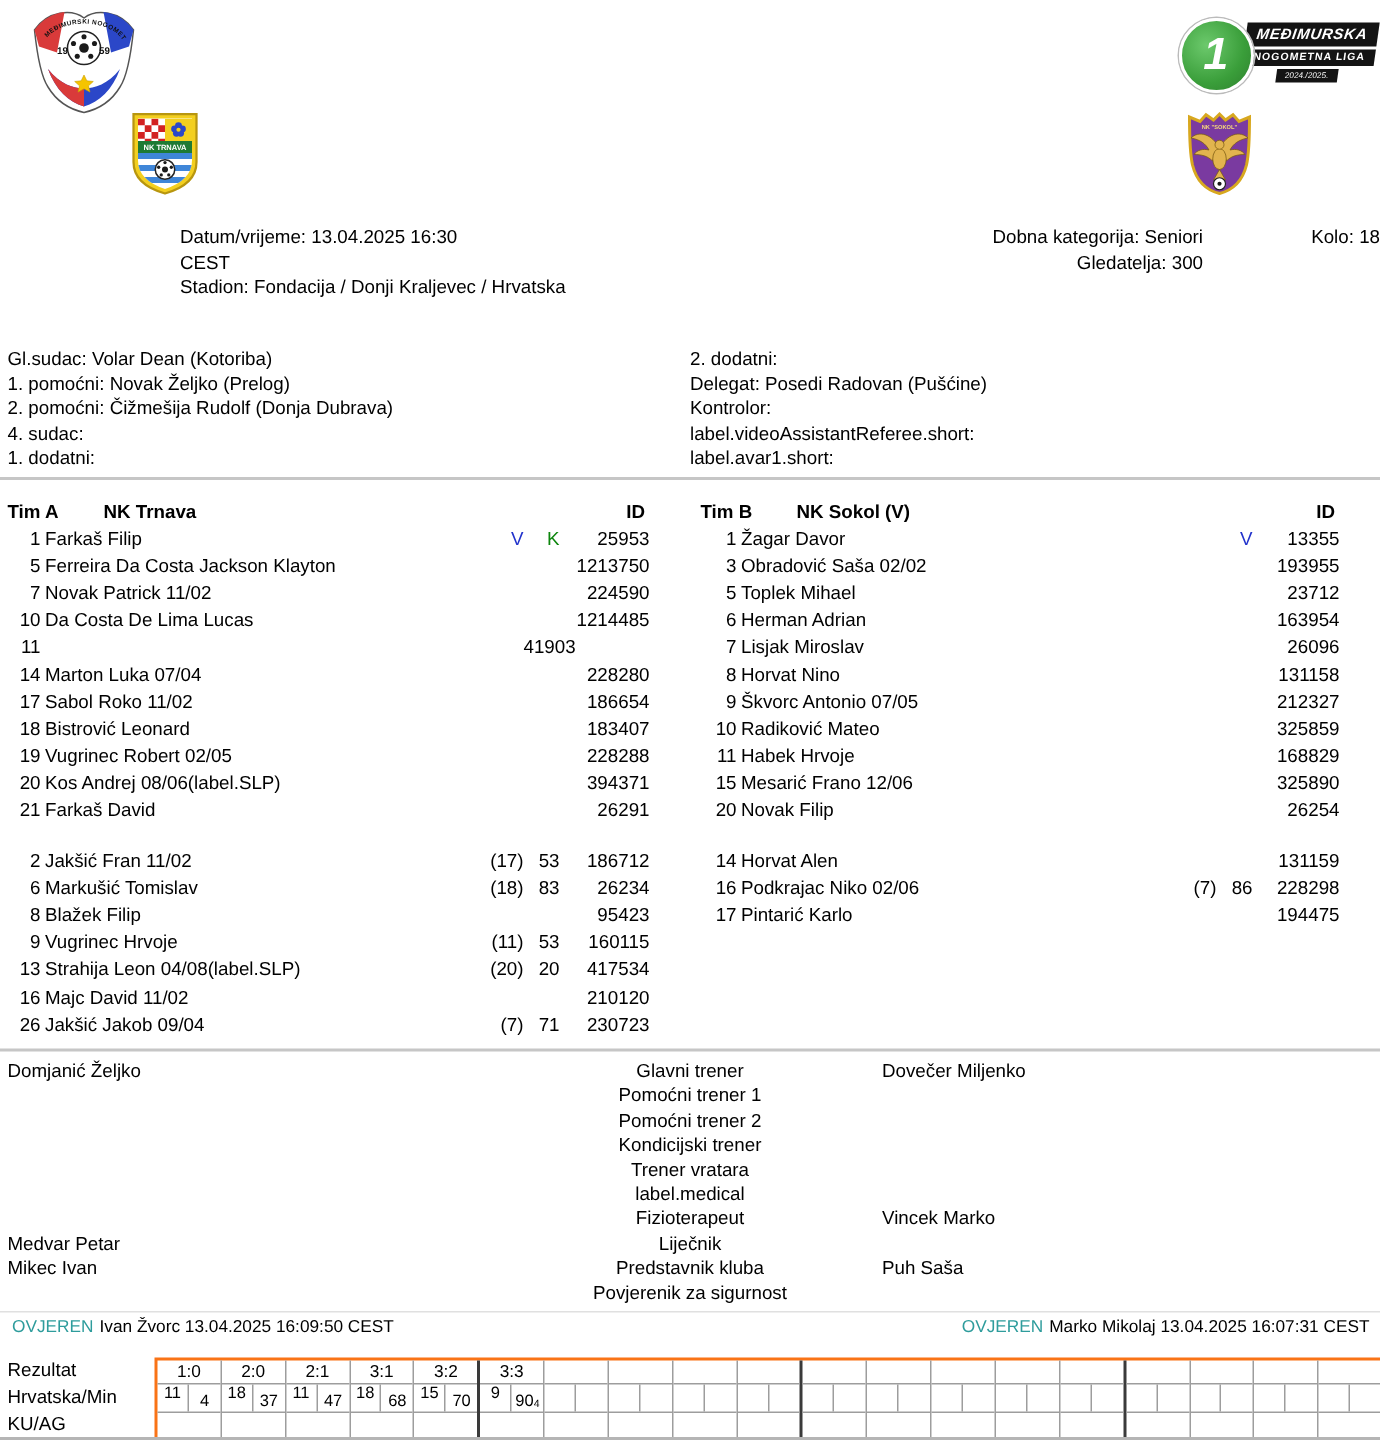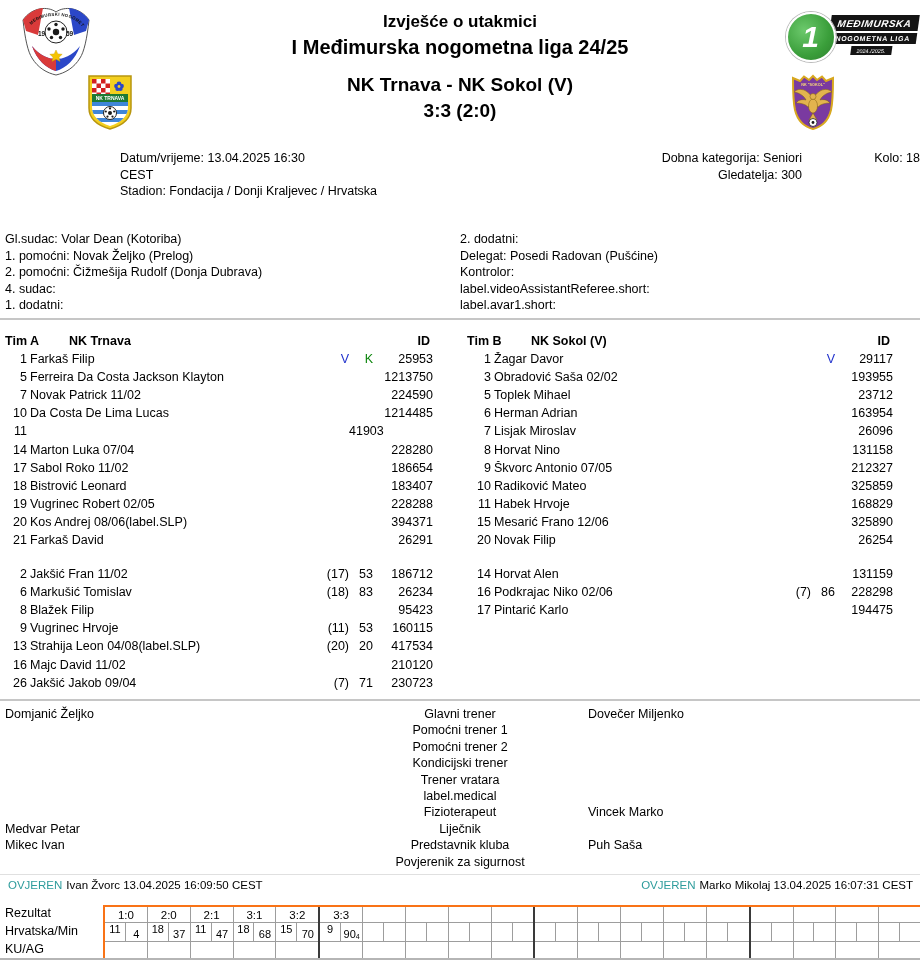--- a/index.html
+++ b/index.html
@@ -144,26 +144,20 @@
     <text x="23" y="26" font-size="5" font-weight="bold" fill="#fff" text-anchor="middle">NK TRNAVA</text>
     <circle cx="23" cy="39" r="6.5" fill="#fff" stroke="#222"></circle>
     <circle cx="23" cy="39" r="2" fill="#1a1a1a"></circle>
     <circle cx="23" cy="34.4" r="1.1" fill="#1a1a1a"></circle>
     <circle cx="18.8" cy="37.5" r="1.1" fill="#1a1a1a"></circle>
     <circle cx="27.2" cy="37.5" r="1.1" fill="#1a1a1a"></circle>
     <circle cx="20.5" cy="42.6" r="1.1" fill="#1a1a1a"></circle>
     <circle cx="25.5" cy="42.6" r="1.1" fill="#1a1a1a"></circle>
   </svg>
 
-  <div class="abs titles">
-    <div class="t1">Izvješće o utakmici</div>
-    <div class="t2">I Međimurska nogometna liga 24/25</div>
-    <div class="t3">NK Trnava - NK Sokol (V)</div>
-    <div class="t4">3:3 (2:0)</div>
-  </div>
 
   <div class="abs league-logo">
     <div class="ll-circle">
       <span>1</span>
     </div>
     <div class="ll-bars">
       <div class="ll-bar1">MEĐIMURSKA</div>
       <div class="ll-bar2">NOGOMETNA LIGA</div>
       <div class="ll-bar3">2024./2025.</div>
     </div>
@@ -349,21 +343,21 @@
         <span>Tim B</span>
         <span>NK Sokol (V)</span>
         <span class="idh">ID</span>
       </div>
       <div>
           <div class="prow">
             <span class="pnum">1</span>
             <span class="pname">Žagar Davor</span>
             <span class="pc3"></span>
             <span class="pc4" style="color: rgb(34, 51, 204);">V</span>
-            <span class="pid">29117</span>
+            <span class="pid">13355</span>
           </div>
           <div class="prow">
             <span class="pnum">3</span>
             <span class="pname">Obradović Saša 02/02</span>
             <span class="pc3"></span>
             <span class="pc4"></span>
             <span class="pid">193955</span>
           </div>
           <div class="prow">
             <span class="pnum">5</span>

